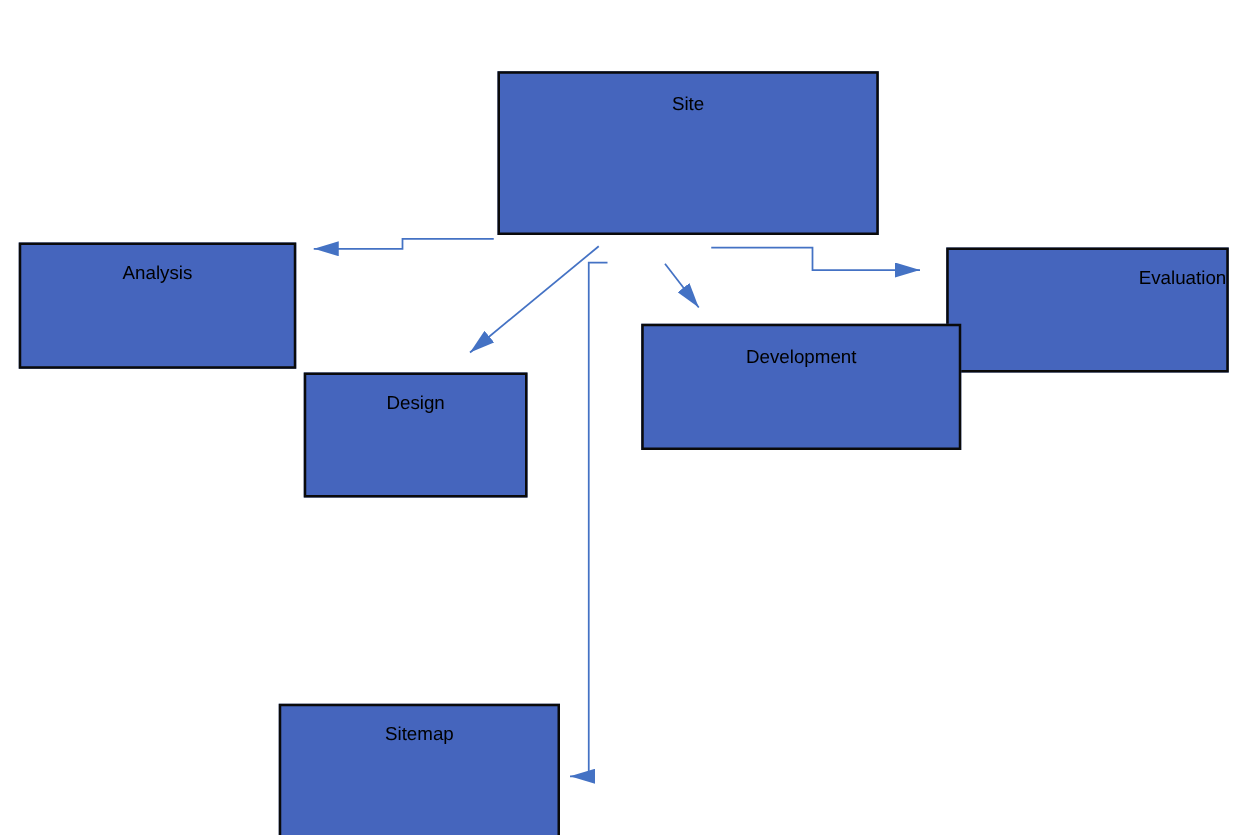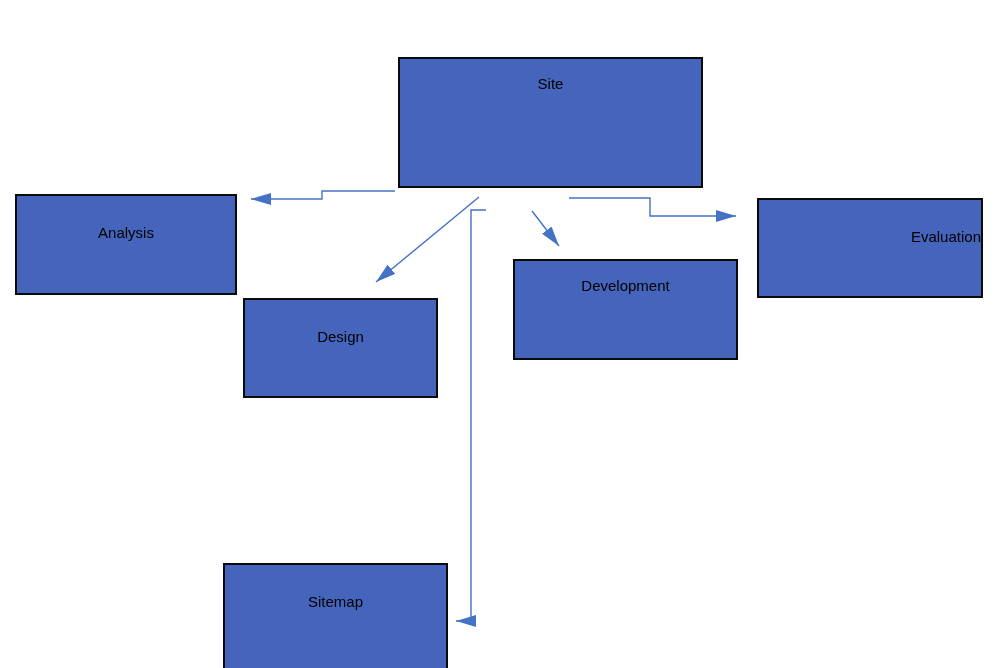--- a/index.html
+++ b/index.html
@@ -30,27 +30,27 @@
   }
   .arrowhead-shape{fill:var(--connector);}
   .node{
     position:absolute;
     background:var(--node-fill);
     border:2px solid var(--node-border);
     color:var(--text);
     font-size:15px;
     line-height:18px;
     text-align:center;
-    padding-top:28px;
+    padding-top:14px;
   }
   .node-site{left:398px;top:57px;width:305px;height:131px;padding-top:16px;}
   .node-analysis{left:15px;top:194px;width:222px;height:101px;}
   .node-evaluation{left:757px;top:198px;width:226px;height:100px;text-align:right;padding-left:14px;}
-  .node-design{left:243px;top:298px;width:195px;height:100px;}
-  .node-development{left:513px;top:259px;width:225px;height:101px;padding-top:16px;}
+  .node-design{left:243px;top:298px;width:179px;height:100px;}
+  .node-development{left:513px;top:259px;width:256px;height:101px;padding-top:16px;}
   .node-sitemap{left:223px;top:563px;width:225px;height:118px;}
 </style>
 </head>
 <body>
 
 <div class="stage">
 
   <svg class="connectors" width="1008" height="668" viewBox="0 0 1008 668" xmlns="http://www.w3.org/2000/svg">
     <defs>
       <marker id="arrow" viewBox="0 0 10 6" refX="10" refY="3" markerWidth="20" markerHeight="12" markerUnits="userSpaceOnUse" orient="auto">

